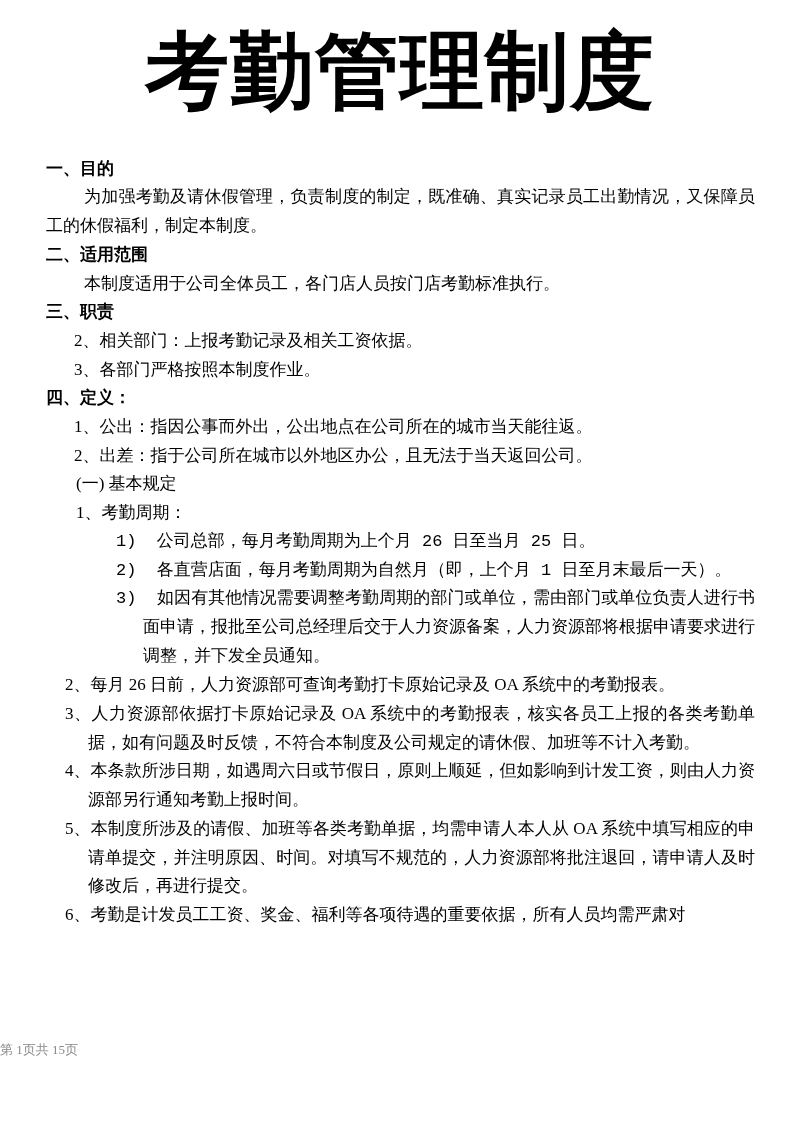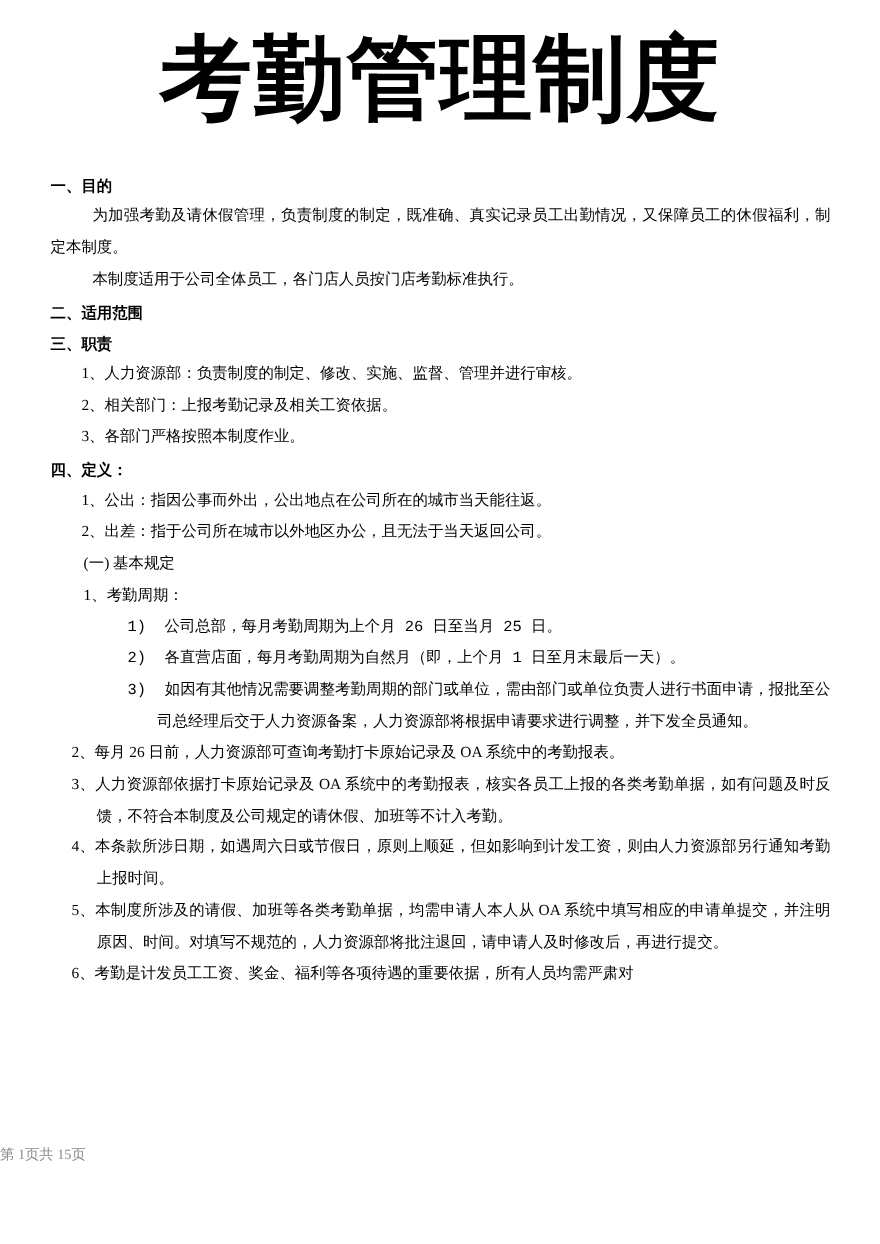--- a/index.html
+++ b/index.html
@@ -22,21 +22,21 @@
     text-align: center;
     font-family: "Liberation Sans", sans-serif;
     font-weight: 900;
     font-size: 84px;
     line-height: 1.08;
     letter-spacing: 1px;
     color: #000000;
   }
   .doc-body {
     padding: 0 45px 0 46px;
-    font-size: 14px;
+    font-size: 17px;
     line-height: 28.7px;
     text-align: justify;
   }
   .line { white-space: pre-wrap; }
   
   .h {
     font-family: "Liberation Sans", sans-serif;
     font-weight: 700;
   }
   
@@ -61,24 +61,23 @@
 </style>
 </head>
 <body>
 
 <div class="page">
   <h1 class="doc-title">考勤管理制度</h1>
 
   <div class="doc-body" id="doc-body">
       <div class="line h">一、目的</div>
       <div class="line p">为加强考勤及请休假管理，负责制度的制定，既准确、真实记录员工出勤情况，又保障员工的休假福利，制定本制度。</div>
+      <div class="line h">二、适用范围</div>
       <div class="line p">本制度适用于公司全体员工，各门店人员按门店考勤标准执行。</div>
-      <div class="line h">二、适用范围</div>
       <div class="line h">三、职责</div>
-      <div class="line li1">1、人力资源部：负责制度的制定、修改、实施、监督、管理并进行审核。</div>
       <div class="line li1">2、相关部门：上报考勤记录及相关工资依据。</div>
       <div class="line li1">3、各部门严格按照本制度作业。</div>
       <div class="line h">四、定义：</div>
       <div class="line li1">1、公出：指因公事而外出，公出地点在公司所在的城市当天能往返。</div>
       <div class="line li1">2、出差：指于公司所在城市以外地区办公，且无法于当天返回公司。</div>
       <div class="line li2">(一) 基本规定</div>
       <div class="line li2">1、考勤周期：</div>
       <div class="line ls">1)  公司总部，每月考勤周期为上个月 26 日至当月 25 日。</div>
       <div class="line ls">2)  各直营店面，每月考勤周期为自然月（即，上个月 1 日至月末最后一天）。</div>
       <div class="line ls">3)  如因有其他情况需要调整考勤周期的部门或单位，需由部门或单位负责人进行书面申请，报批至公司总经理后交于人力资源备案，人力资源部将根据申请要求进行调整，并下发全员通知。</div>

